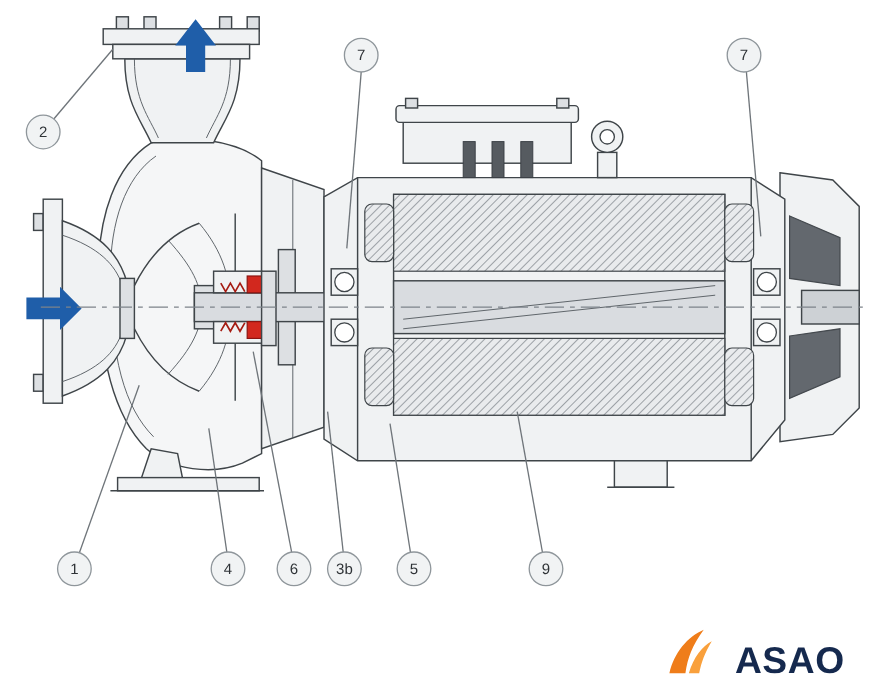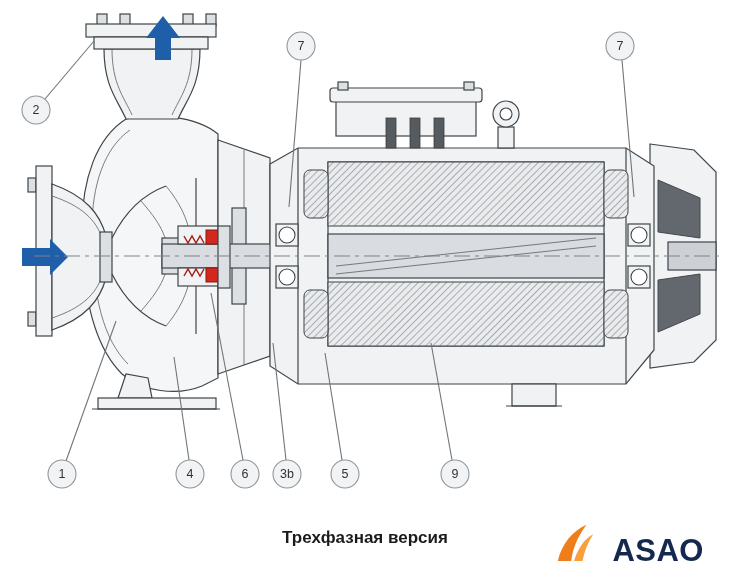--- a/index.html
+++ b/index.html
@@ -234,21 +234,20 @@
     <g class="callout">
       <circle cx="345" cy="474" r="14"></circle>
       <text x="345" y="478">5</text>
     </g>
     <g class="callout">
       <circle cx="455" cy="474" r="14"></circle>
       <text x="455" y="478">9</text>
     </g>
   </svg>
 
-  <div class="caption">Трехфазная версия</div>
 
   <div class="logo">
     <svg width="42" height="46" viewBox="0 0 44 48">
       <path d="M4,44 C8,26 20,12 34,6 C24,20 20,30 18,44 Z" fill="#ef7d1a"></path>
       <path d="M21,44 C25,30 33,20 41,16 C35,26 32,34 30,44 Z" fill="#f9a03c"></path>
     </svg>
     <span class="logo-text">ASAO</span>
   </div>
 
 </div>

